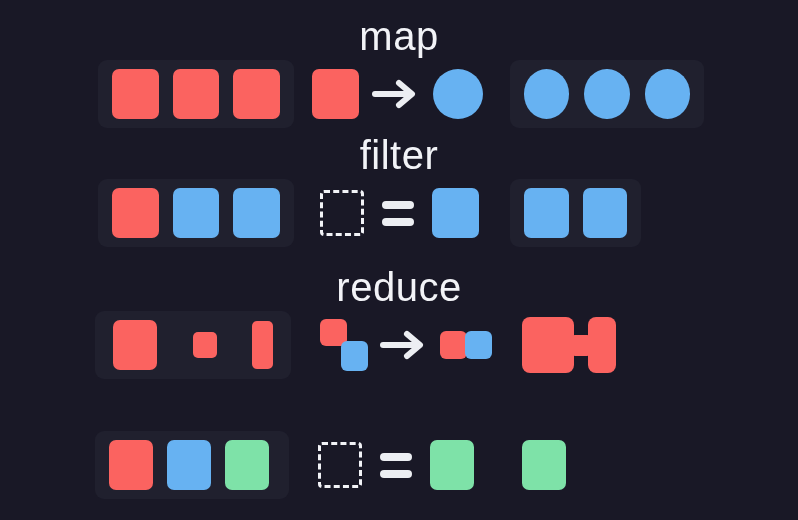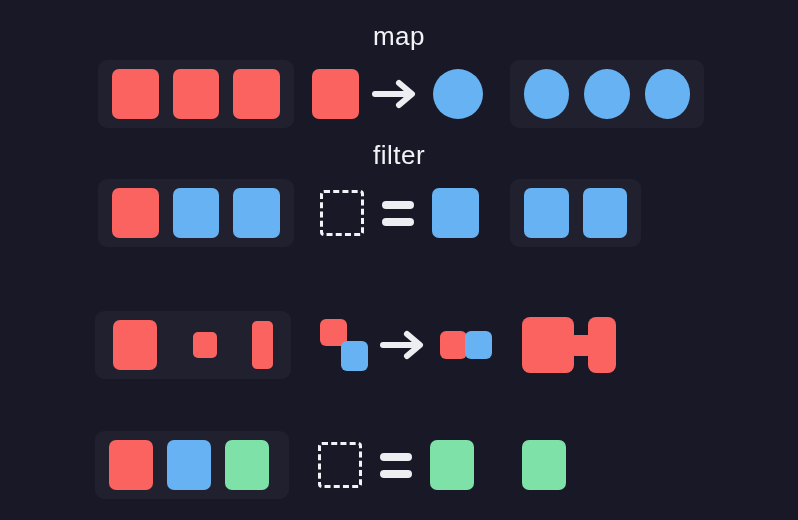--- a/index.html
+++ b/index.html
@@ -25,21 +25,21 @@
     left: 0;
     width: 798px;
   }
   .row-title {
     position: absolute;
     left: 0;
     top: 0;
     width: 798px;
     text-align: center;
     color: #f2f3f7;
-    font-size: 26px;
+    font-size: 40px;
     font-weight: 300;
     letter-spacing: 0.5px;
     line-height: 40px;
     white-space: nowrap;
   }
   .row-body {
     position: absolute;
     left: 0;
     top: 42px;
     width: 798px;
@@ -158,20 +158,21 @@
 
       <div class="panel" style="left:510px;top:2px;width:131px;height:68px;padding:0 14px;gap:14px;">
         <span class="shape sq blue" style="width:47px;height:50px;"></span>
         <span class="shape sq blue" style="width:47px;height:50px;"></span>
       </div>
 
     </div>
   </div>
 
   <div class="row" style="top:267px;height:118px">
+    <div class="row-title">reduce</div>
 
     <div class="row-body">
 
       <div class="panel" style="left:95px;top:2px;width:196px;height:68px;padding:0 18px;gap:0;justify-content:space-between;">
         <span class="shape sq red" style="width:44px;height:50px;"></span>
         <span class="shape sq red" style="width:24px;height:26px;border-radius:5px;"></span>
         <span class="shape sq red" style="width:21px;height:48px;border-radius:5px;"></span>
       </div>
 
       <div class="panel flat" style="left:312px;top:2px;width:180px;height:68px;">

